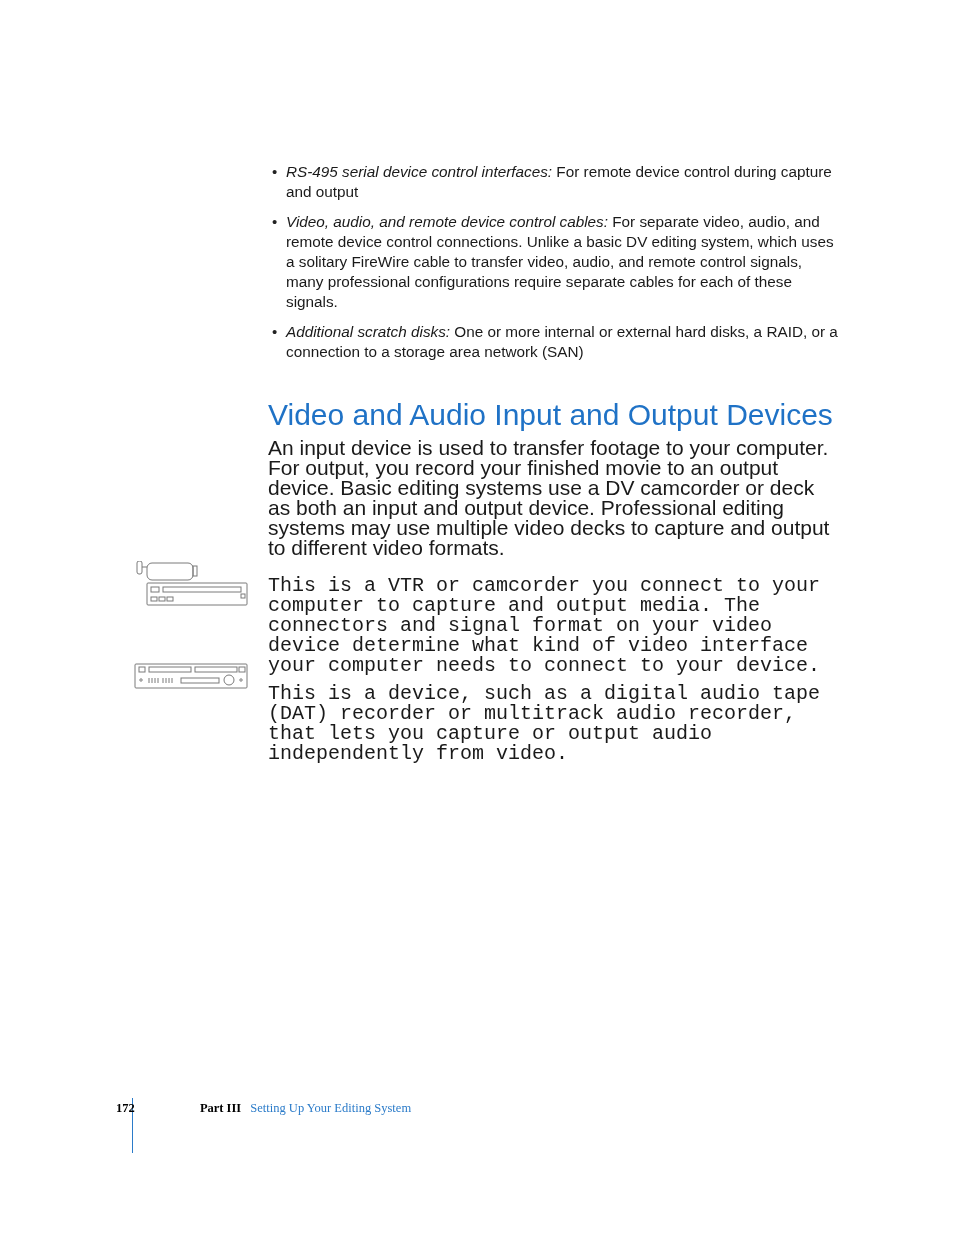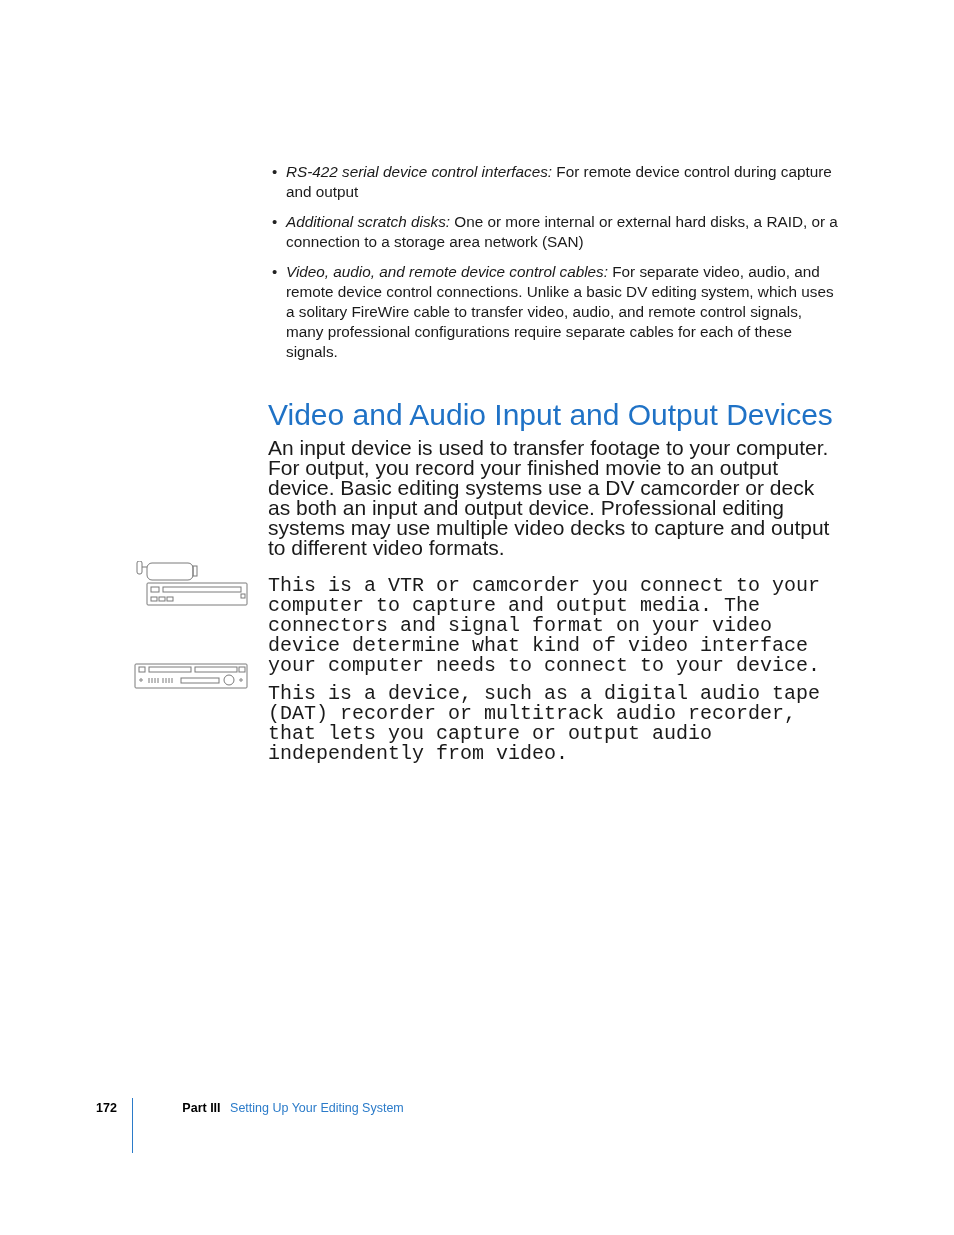--- a/index.html
+++ b/index.html
@@ -70,23 +70,24 @@
   }
   .xref { color: #3b7fc4; }
   .margin-art {
     position: absolute;
     left: 133px;
   }
   .vtr-art { top: 561px; }
   .audio-art { top: 662px; }
   .footer {
     position: absolute;
-    left: 96px;
+    left: 116px;
     top: 1101px;
     font-size: 12.5px;
+    font-family: Liberation Serif, serif;
   }
   .footer .pg { font-weight: 700; color: #000; }
   .footer .part { font-weight: 700; margin-left: 62px; color:#000;}
   .footer .title { color: #2b7bc9; font-weight: 400; margin-left:6px;}
   .vline {
     position: absolute;
     left: 132px;
     top: 1098px;
     width: 0;
     height: 55px;
@@ -95,27 +96,27 @@
 </style>
 </head>
 <body>
 
 <div class="page">
 
   <div class="content">
 
     <ul class="bullets">
       <li>
-        <span class="term">RS-422 serial device control interfaces:</span><span>  For remote device control during capture and output</span>
+        <span class="term">RS-495 serial device control interfaces:</span><span>  For remote device control during capture and output</span>
+      </li>
+      <li>
+        <span class="term">Video, audio, and remote device control cables:</span><span>  For separate video, audio, and remote device control connections. Unlike a basic DV editing system, which uses a solitary FireWire cable to transfer video, audio, and remote control signals, many professional configurations require separate cables for each of these signals.</span>
       </li>
       <li>
         <span class="term">Additional scratch disks:</span><span>  One or more internal or external hard disks, a RAID, or a connection to a storage area network (SAN)</span>
-      </li>
-      <li>
-        <span class="term">Video, audio, and remote device control cables:</span><span>  For separate video, audio, and remote device control connections. Unlike a basic DV editing system, which uses a solitary FireWire cable to transfer video, audio, and remote control signals, many professional configurations require separate cables for each of these signals.</span>
       </li>
     </ul>
 
     <h1 class="section">Video and Audio Input and Output Devices</h1>
     <p class="body">An input device is used to transfer footage to your computer. For output, you record your finished movie to an output device. Basic editing systems use a DV camcorder or deck as both an input and output device. Professional editing systems may use multiple video decks to capture and output to different video formats.</p>
 
 
     <p class="sub-body">This is a VTR or camcorder you connect to your computer to capture and output media. The connectors and signal format on your video device determine what kind of video interface your computer needs to connect to your device.</p>
 
     <p class="sub-body">This is a device, such as a digital audio tape (DAT) recorder or multitrack audio recorder, that lets you capture or output audio independently from video.</p>

